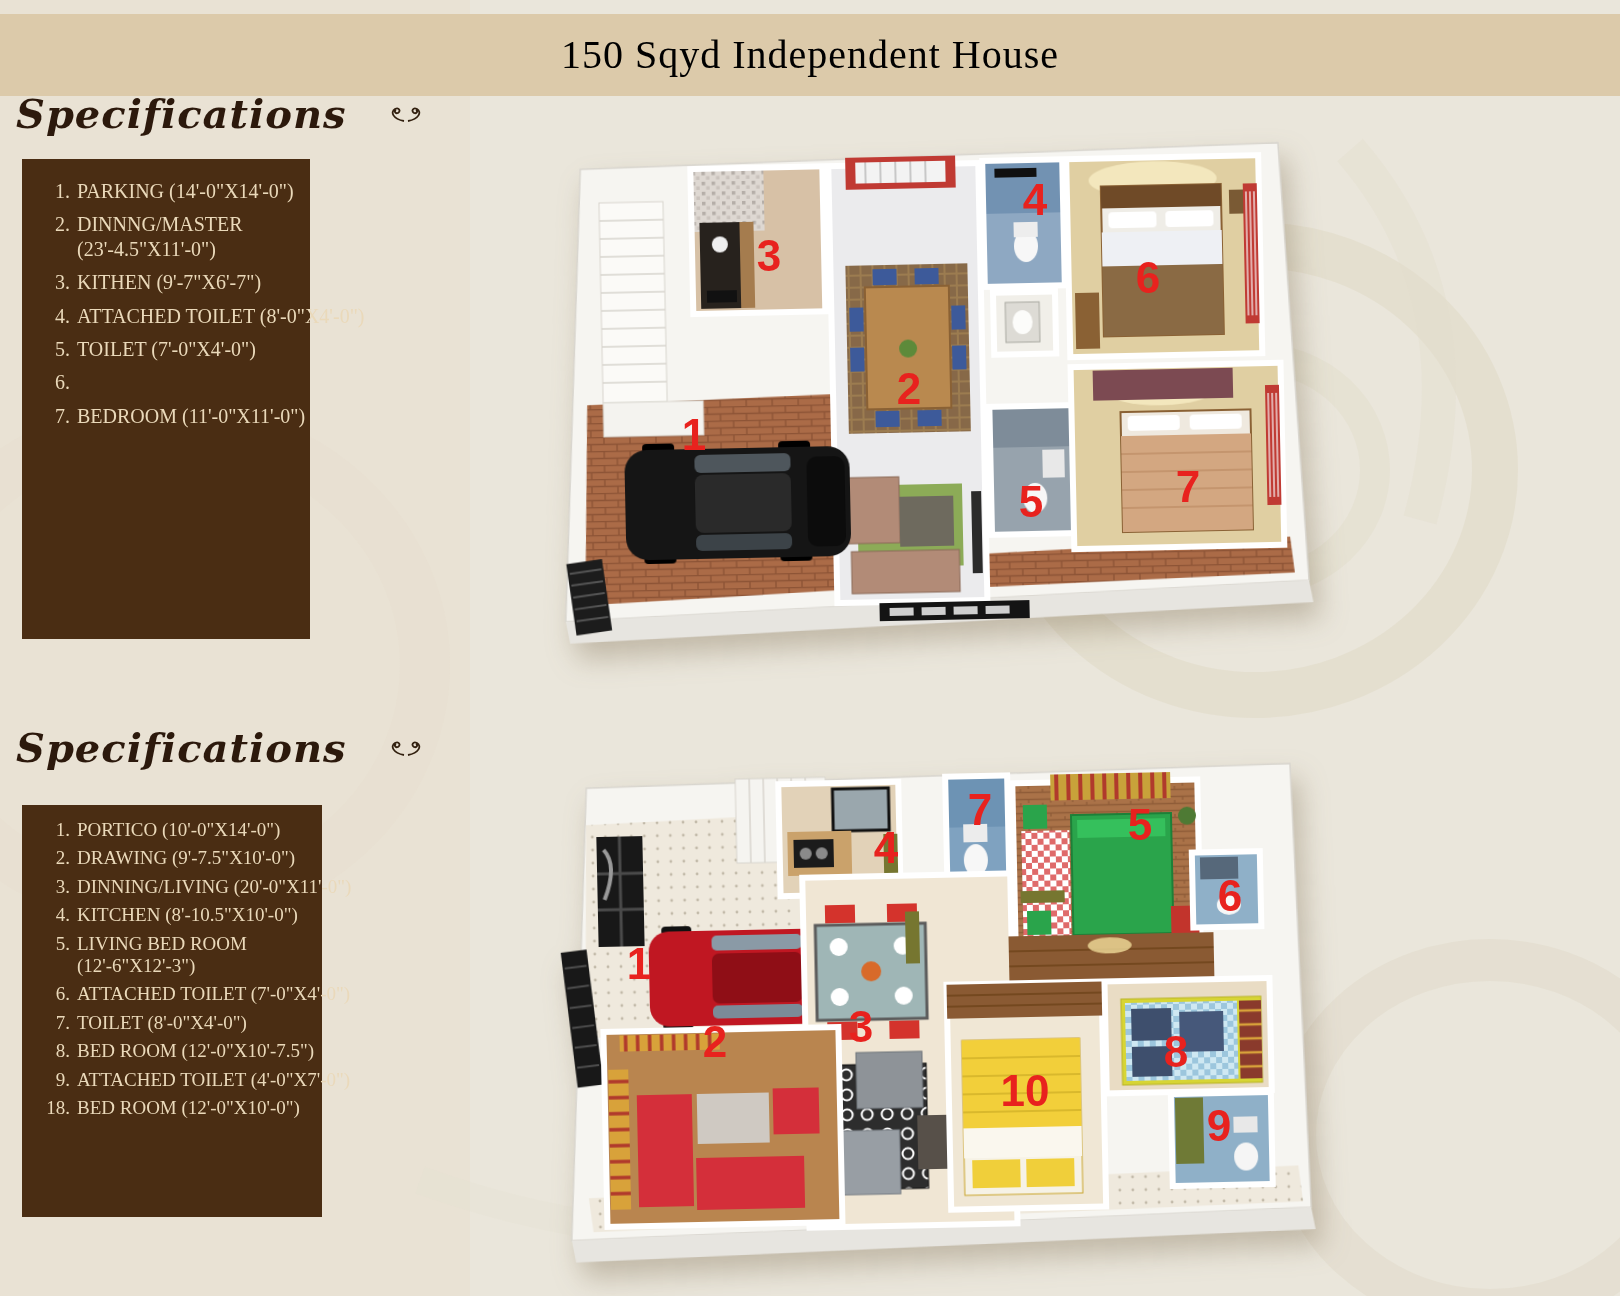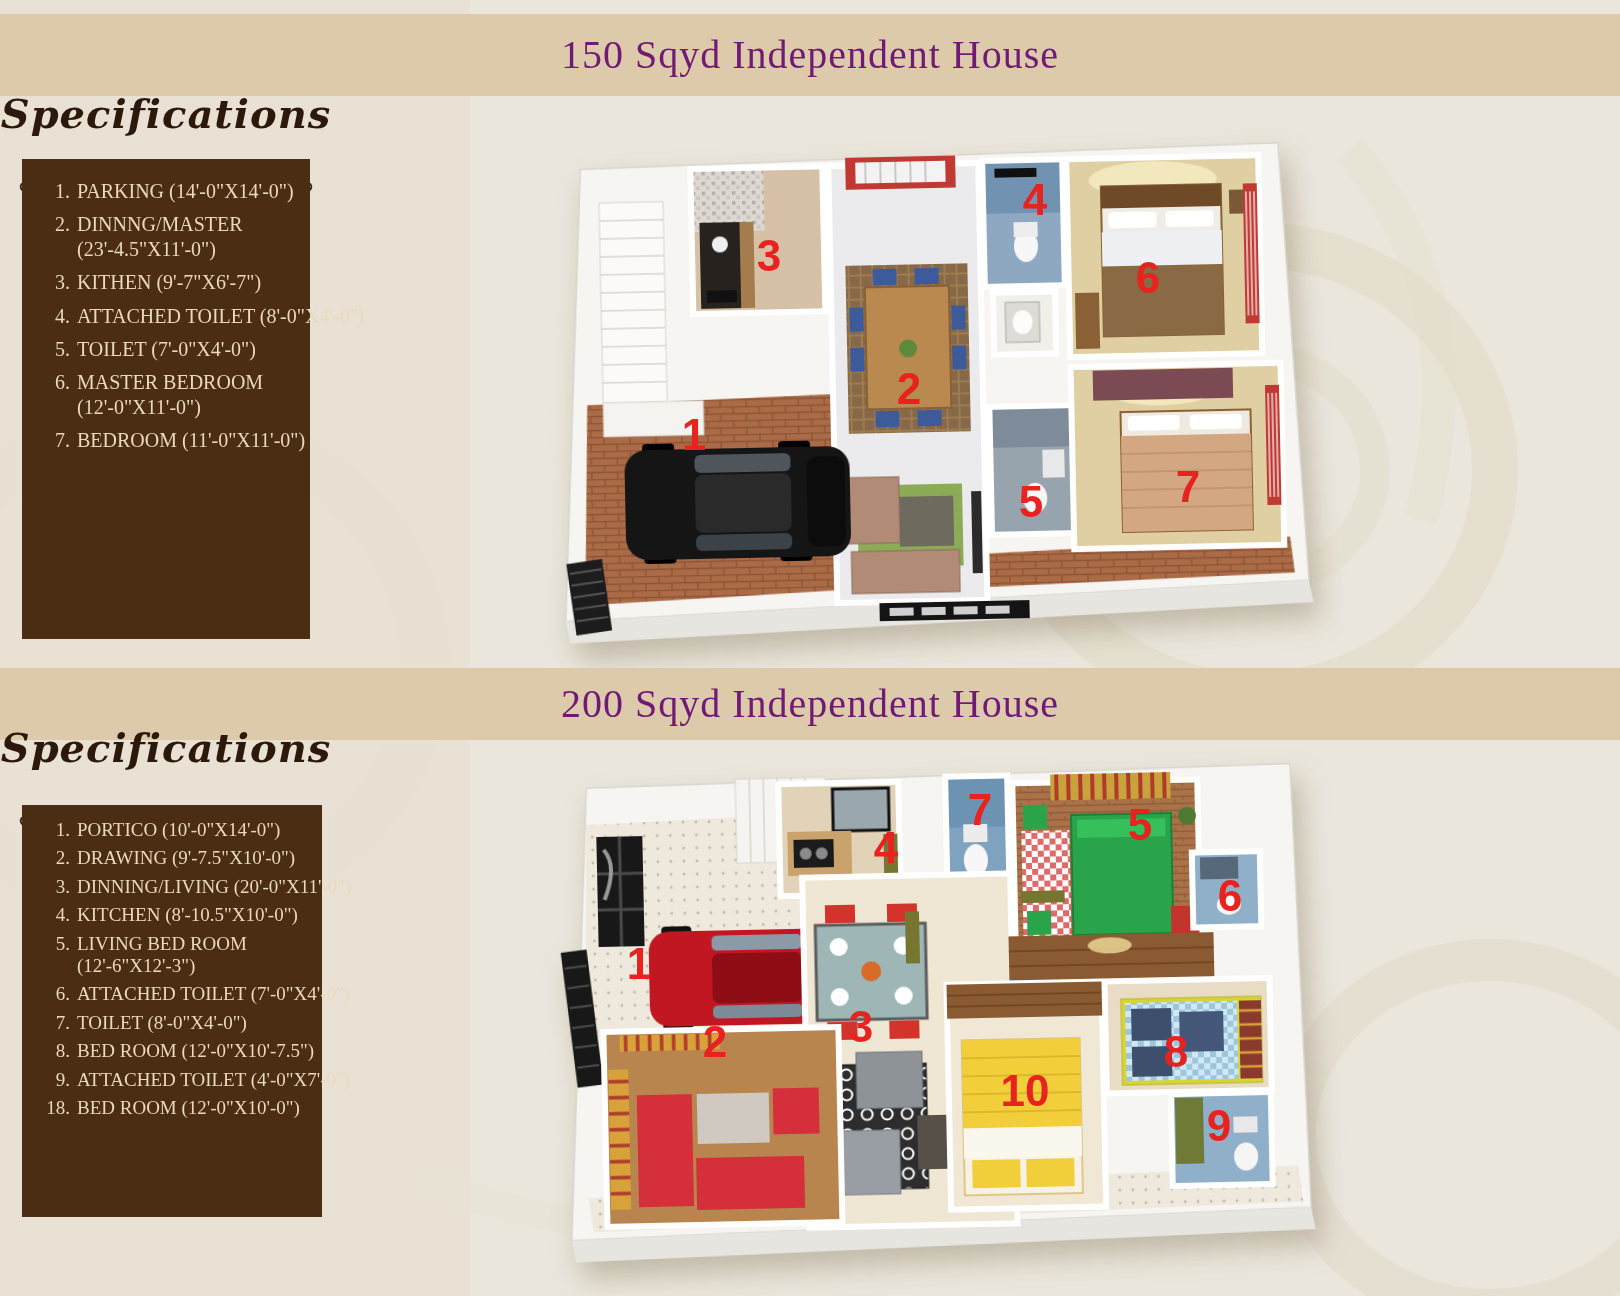--- a/index.html
+++ b/index.html
@@ -4,26 +4,26 @@
 <style>
   html,body{margin:0;padding:0;background:#d8d4c8;}
   #page{position:relative;width:1620px;height:1296px;background:#eae6db;overflow:hidden;
         font-family:"Liberation Serif",serif;}
   
   #bg-swirls{position:absolute;left:0;top:0;width:1620px;height:1296px;}
   
   .band{position:absolute;left:0;width:1620px;background:#dccaaa;}
   .band.b1{top:14px;height:82px;}
   .band.b2{top:668px;height:72px;}
-  .band .title{margin:0;text-align:center;font-weight:normal;color:#701a75;
+  .band .title{margin:0;text-align:center;font-weight:normal;color:#000000;
                font-size:40px;letter-spacing:1px;}
   .band.b1 .title{line-height:82px;}
   .band.b2 .title{line-height:72px;}
   
-  .spec-head{position:absolute;width:300px;display:flex;flex-direction:column;align-items:center;gap:42px;}
+  .spec-head{position:absolute;width:300px;display:flex;flex-direction:row;align-items:center;gap:42px;}
   .spec-head.s1{left:16px;top:90px;}
   .spec-head.s2{left:16px;top:724px;}
   .script{font-family:"DejaVu Serif",serif;font-style:italic;font-weight:bold;
           font-size:40px;color:#2c190c;letter-spacing:1px;}
   .divider{display:flex;align-items:center;width:100%;margin-top:2px;}
   .divider .rule{flex:1;height:2px;background:#32200f;}
   .divider svg{display:block;}
   
   .spec-box{position:absolute;left:22px;background:#4a2d13;box-sizing:border-box;}
   .spec-box.s1{top:159px;width:288px;height:480px;}
@@ -105,24 +105,20 @@
           </span>
         </li>
         <li>
           <span class="num">5.</span>
           <span>
             <span class="ln">TOILET (7'-0"X4'-0")</span>
           </span>
         </li>
         <li>
           <span class="num">6.</span>
-          <span>
-            <span class="ln">MASTER BEDROOM</span>
-            <span class="ln">(12'-0"X11'-0")</span>
-          </span>
         </li>
         <li>
           <span class="num">7.</span>
           <span>
             <span class="ln">BEDROOM  (11'-0"X11'-0")</span>
           </span>
         </li>
       </ol>
   </div>
 
@@ -269,23 +265,20 @@
         <span class="marker" style="left: 149px; top: 299px;">1</span>
         <span class="marker" style="left: 364px; top: 253px;">2</span>
         <span class="marker" style="left: 224px; top: 120px;">3</span>
         <span class="marker" style="left: 490px; top: 64px;">4</span>
         <span class="marker" style="left: 486px; top: 366px;">5</span>
         <span class="marker" style="left: 603px; top: 142px;">6</span>
         <span class="marker" style="left: 643px; top: 351px;">7</span>
       </div>
   </div>
 
-  <div class="band b2">
-    <h1 class="title">200 Sqyd Independent House</h1>
-  </div>
 
   <div class="spec-head s2">
     <span class="script">Specifications</span>
     <div class="divider">
       <svg width="18" height="16" viewBox="0 0 18 16">
         <path d="M16,14 C5,12 2,5 7,2 C11,0 13,4 10,6 C7,7 6,4 8,3" fill="none" stroke="#32200f" stroke-width="1.8"></path>
       </svg>
       <span class="rule"></span>
       <svg width="18" height="16" viewBox="0 0 18 16" style="transform:scaleX(-1)">
         <path d="M16,14 C5,12 2,5 7,2 C11,0 13,4 10,6 C7,7 6,4 8,3" fill="none" stroke="#32200f" stroke-width="1.8"></path>

